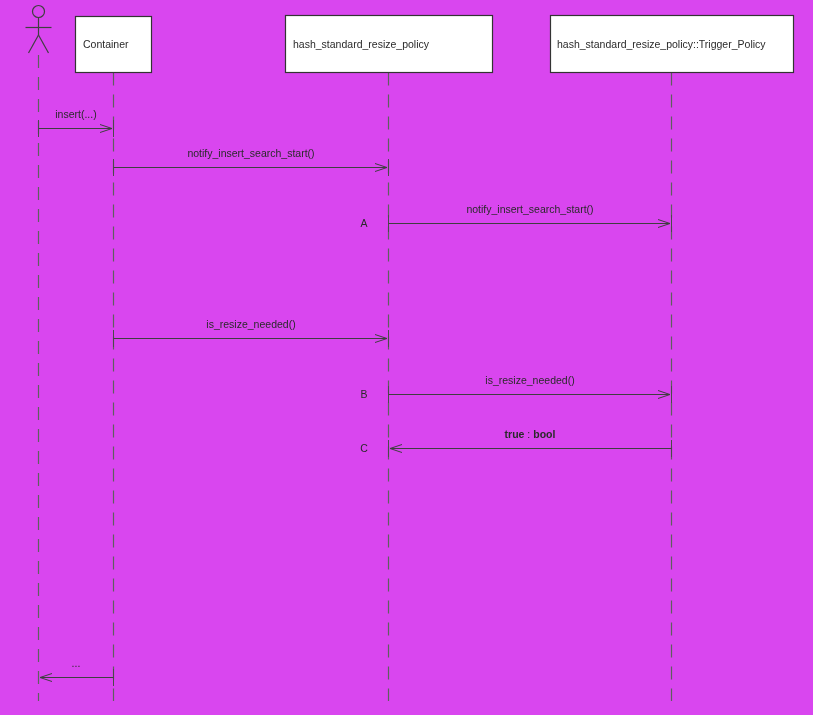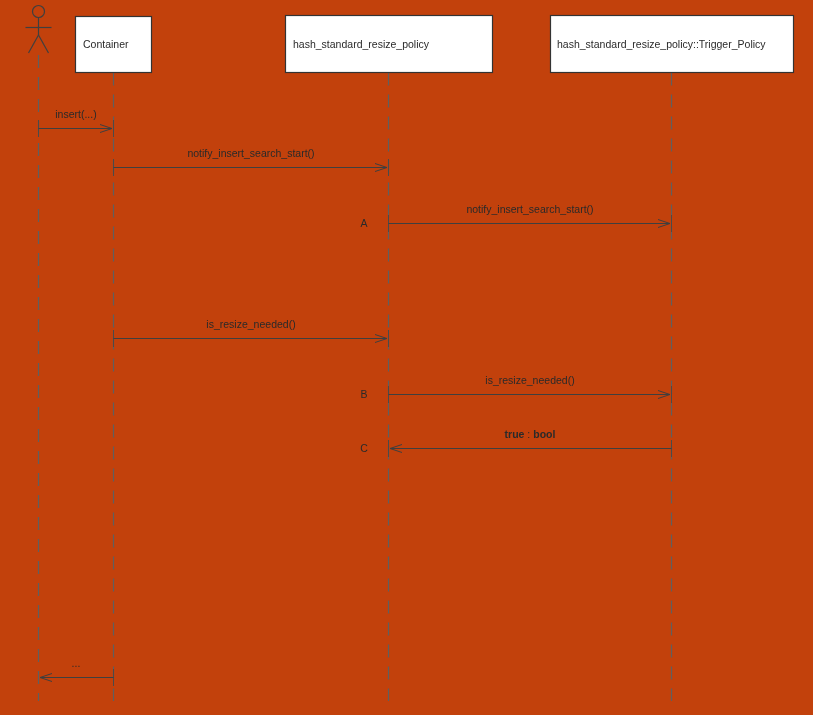--- a/index.html
+++ b/index.html
@@ -4,21 +4,21 @@
 <style>
   html, body {
     margin: 0;
     padding: 0;
     background: #ffffff;
   }
   .canvas {
     position: relative;
     width: 813px;
     height: 715px;
-    background: #c2410c;
+    background: #d946ef;
     font-family: "Liberation Sans", sans-serif;
   }
   svg text {
     font-family: "Liberation Sans", sans-serif;
     font-size: 10.5px;
     fill: #2a2a2a;
     white-space: pre;
   }
   svg .participant-label { font-size: 10.5px; }
   .solid-line { stroke: #3f3f3f; stroke-width: 1; fill: none; }

